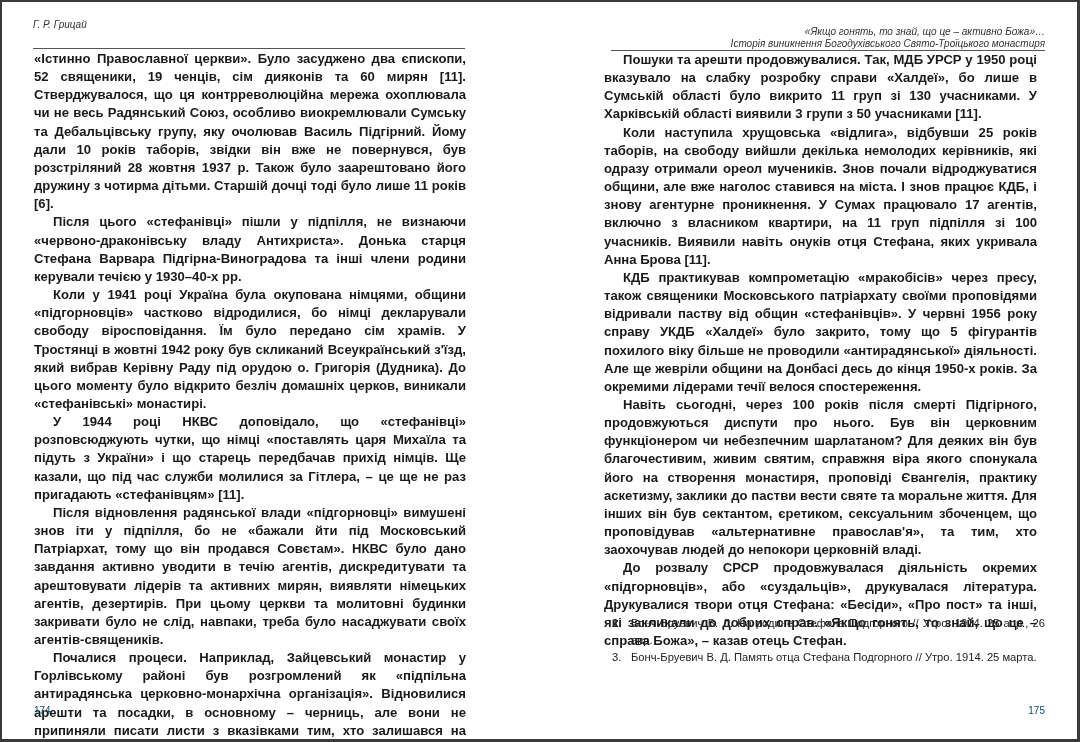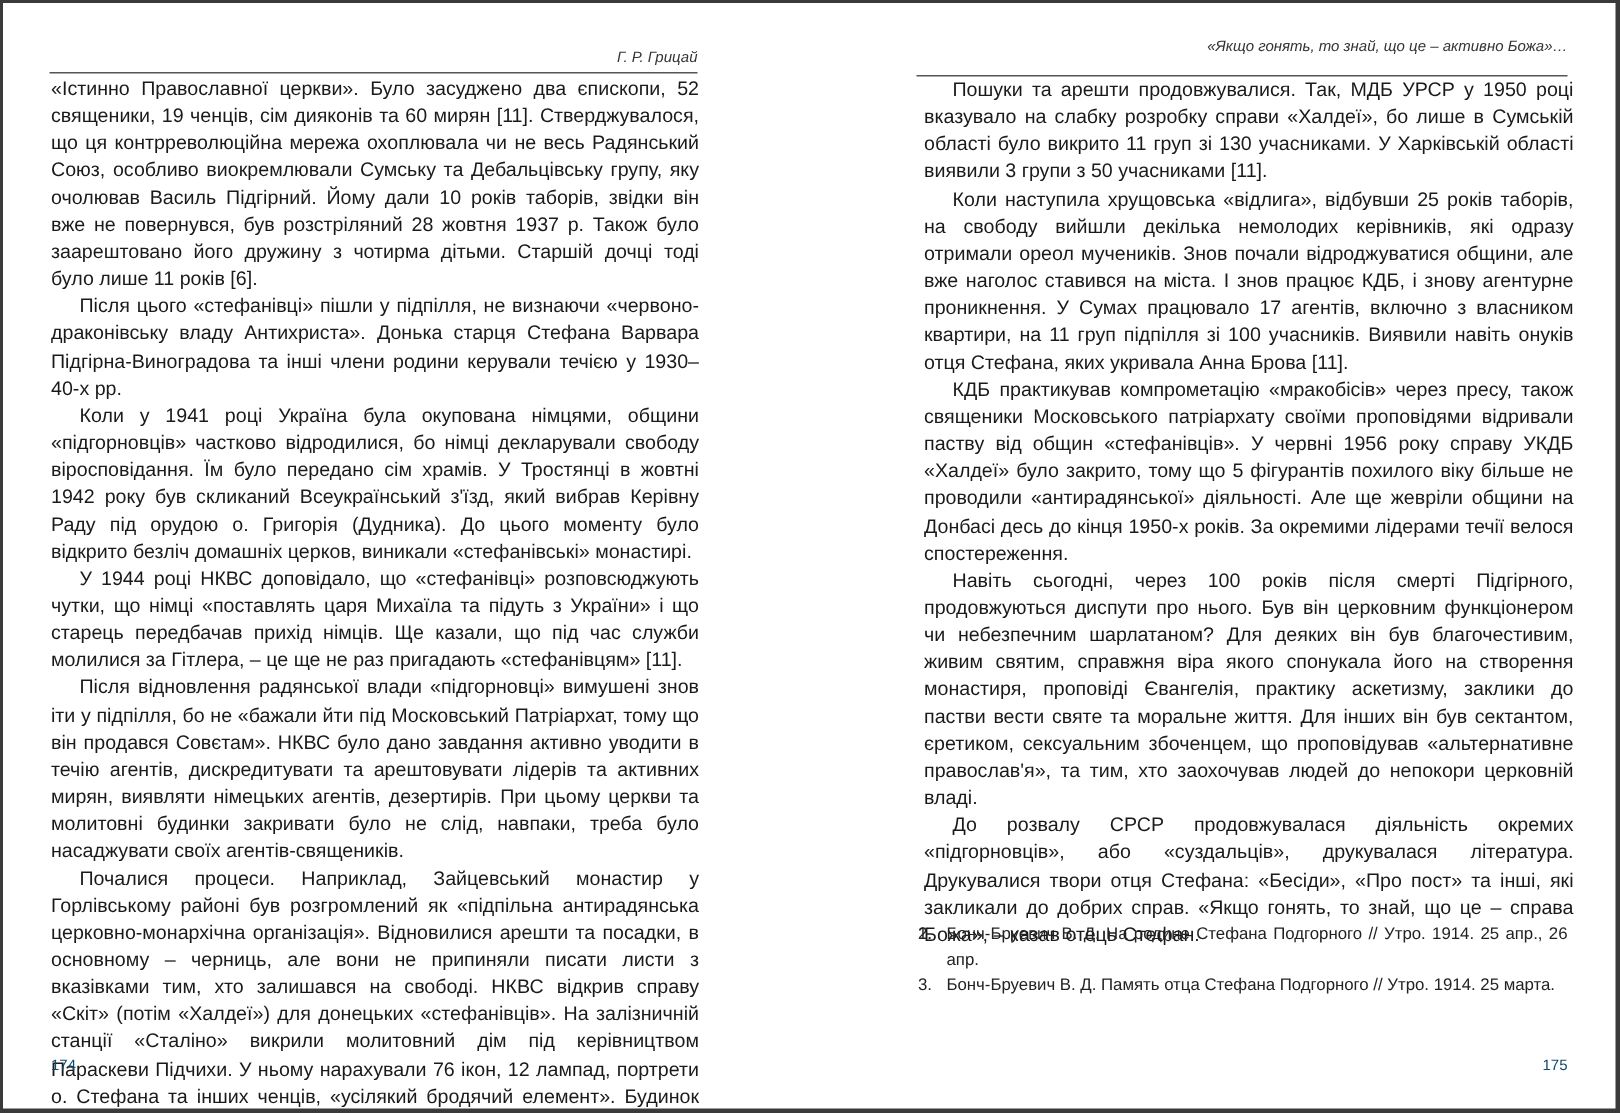--- a/index.html
+++ b/index.html
@@ -21,38 +21,38 @@
     .page.left { left: 0; width: 540px; }
     .page.right { left: 540px; width: 540px; }
 
     .running-head {
       position: absolute;
       font-style: italic;
       font-size: 10px;
       color: #333;
       line-height: 12px;
     }
-    .left .running-head { left: 33px; top: 33px; width: 432px; text-align: right; }
+    .left .running-head { left: 33px; top: 19px; width: 432px; }
     .right .running-head { left: 72px; top: 26px; width: 433px; text-align: right; }
     .head-rule {
       position: absolute; height: 1px; background: #555;
     }
     .left .head-rule { left: 33px; top: 48px; width: 432px; }
     .right .head-rule { left: 71px; top: 50px; width: 434px; }
 
     .body-text {
       position: absolute;
       font-size: 13.1px;
       line-height: 18.15px;
       text-align: justify;
       color: #1a1a1a;
     }
     .left .body-text { left: 34px; top: 50px; width: 432px; }
-    .right .body-text { left: 76px; top: 51px; width: 433px; }
-    .body-text p { text-indent: 19px; }
+    .right .body-text { left: 64px; top: 51px; width: 433px; }
+    .body-text p { text-indent: 19px; font-weight: bold; }
     .body-text p.cont { text-indent: 0; }
 
     .section-title {
       position: absolute;
       left: 72px; top: 572px; width: 433px;
       text-align: center;
       font-size: 11px;
       letter-spacing: 0.2px;
       color: #222;
       font-variant: small-caps;
@@ -91,20 +91,21 @@
     <p>У 1944 році НКВС доповідало, що «стефанівці» розповсюджують чутки, що німці «поставлять царя Михаїла та підуть з України» і що старець передбачав прихід німців. Ще казали, що під час служби молилися за Гітлера, – це ще не раз пригадають «стефанівцям» [11].</p>
     <p>Після відновлення радянської влади «підгорновці» вимушені знов іти у підпілля, бо не «бажали йти під Московський Патріархат, тому що він продався Совєтам». НКВС було дано завдання активно уводити в течію агентів, дискредитувати та арештовувати лідерів та активних мирян, виявляти німецьких агентів, дезертирів. При цьому церкви та молитовні будинки закривати було не слід, навпаки, треба було насаджувати своїх агентів-священиків.</p>
     <p>Почалися процеси. Наприклад, Зайцевський монастир у Горлівському районі був розгромлений як «підпільна антирадянська церковно-монархічна організація». Відновилися арешти та посадки, в основному – черниць, але вони не припиняли писати листи з вказівками тим, хто залишався на свободі. НКВС відкрив справу «Скіт» (потім «Халдеї») для донецьких «стефанівців». На залізничній станції «Сталіно» викрили молитовний дім під керівництвом Параскеви Підчихи. У ньому нарахували 76 ікон, 12 лампад, портрети о. Стефана та інших ченців, «усілякий бродячий елемент». Будинок відвідували 20 послідовників, які разом молилися за старця Стефана, царську родину та репресованих членів общини. Болящих та юродивих здали у будинки інвалідів, інших заарештували, до них в камери вводили агентів. У березні 1946 року заарештували прибулу «матушку з Богодухова» – монахиню Валерію (у миру Лукію Гапотченко) [11].</p>
   </div>
   <div class="page-number">174</div>
 </div>
 
 <div class="page right">
   <div class="running-head">
     <div>«Якщо гонять, то знай, що це – активно Божа»…</div>
+    <div>Історія виникнення Богодухівського Свято-Троїцького монастиря</div>
   </div>
   <div class="head-rule"></div>
   <div class="body-text">
     <p>Пошуки та арешти продовжувалися. Так, МДБ УРСР у 1950 році вказувало на слабку розробку справи «Халдеї», бо лише в Сумській області було викрито 11 груп зі 130 учасниками. У Харківській області виявили 3 групи з 50 учасниками [11].</p>
     <p>Коли наступила хрущовська «відлига», відбувши 25 років таборів, на свободу вийшли декілька немолодих керівників, які одразу отримали ореол мучеників. Знов почали відроджуватися общини, але вже наголос ставився на міста. І знов працює КДБ, і знову агентурне проникнення. У Сумах працювало 17 агентів, включно з власником квартири, на 11 груп підпілля зі 100 учасників. Виявили навіть онуків отця Стефана, яких укривала Анна Брова [11].</p>
     <p>КДБ практикував компрометацію «мракобісів» через пресу, також священики Московського патріархату своїми проповідями відривали паству від общин «стефанівців». У червні 1956 року справу УКДБ «Халдеї» було закрито, тому що 5 фігурантів похилого віку більше не проводили «антирадянської» діяльності. Але ще жевріли общини на Донбасі десь до кінця 1950-х років. За окремими лідерами течії велося спостереження.</p>
     <p>Навіть сьогодні, через 100 років після смерті Підгірного, продовжуються диспути про нього. Був він церковним функціонером чи небезпечним шарлатаном? Для деяких він був благочестивим, живим святим, справжня віра якого спонукала його на створення монастиря, проповіді Євангелія, практику аскетизму, заклики до пастви вести святе та моральне життя. Для інших він був сектантом, єретиком, сексуальним збоченцем, що проповідував «альтернативне православ'я», та тим, хто заохочував людей до непокори церковній владі.</p>
     <p>До розвалу СРСР продовжувалася діяльність окремих «підгорновців», або «суздальців», друкувалася література. Друкувалися твори отця Стефана: «Бесіди», «Про пост» та інші, які закликали до добрих справ. «Якщо гонять, то знай, що це – справа Божа», – казав отець Стефан.</p>
   </div>
   <ol class="refs">

